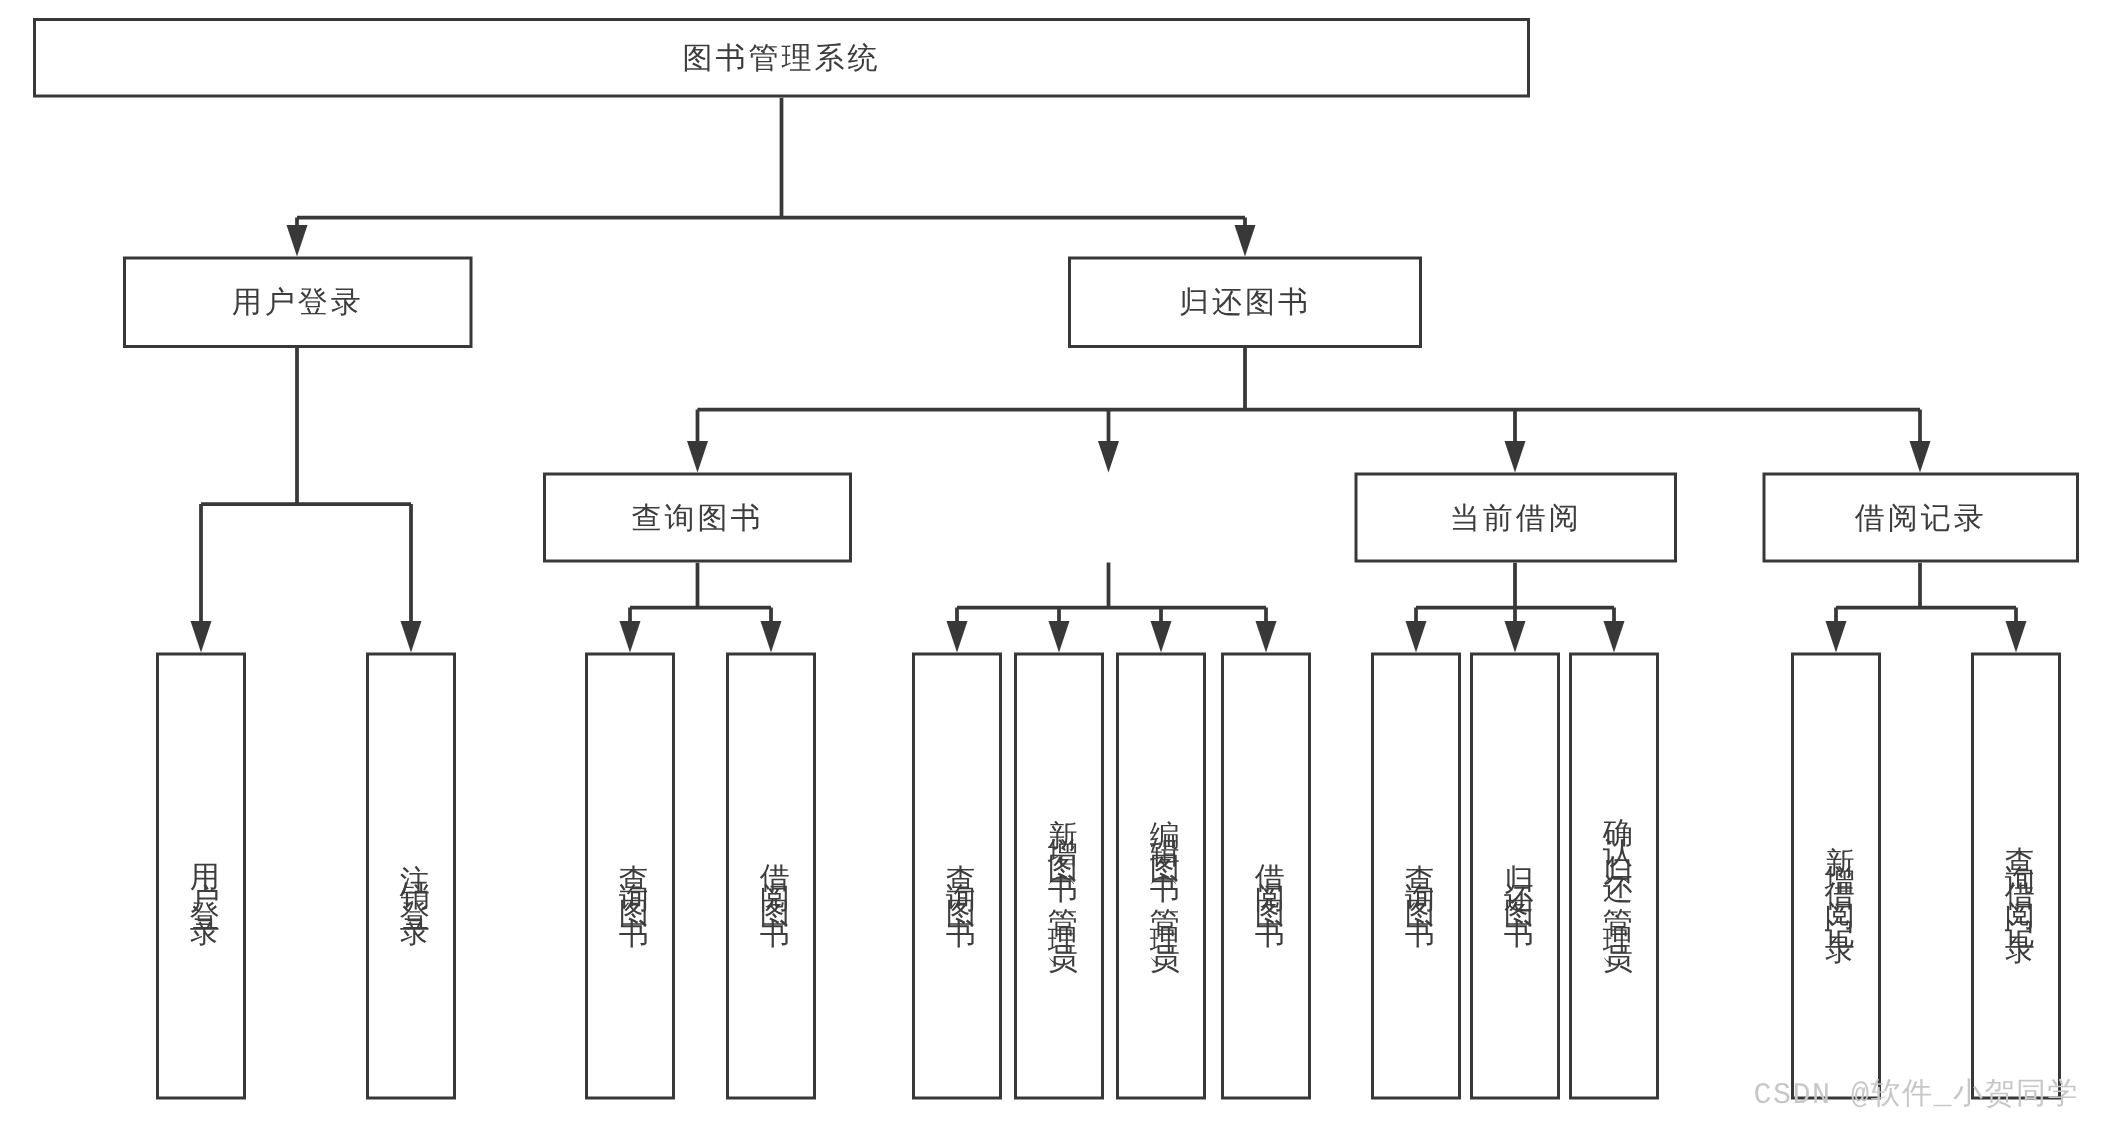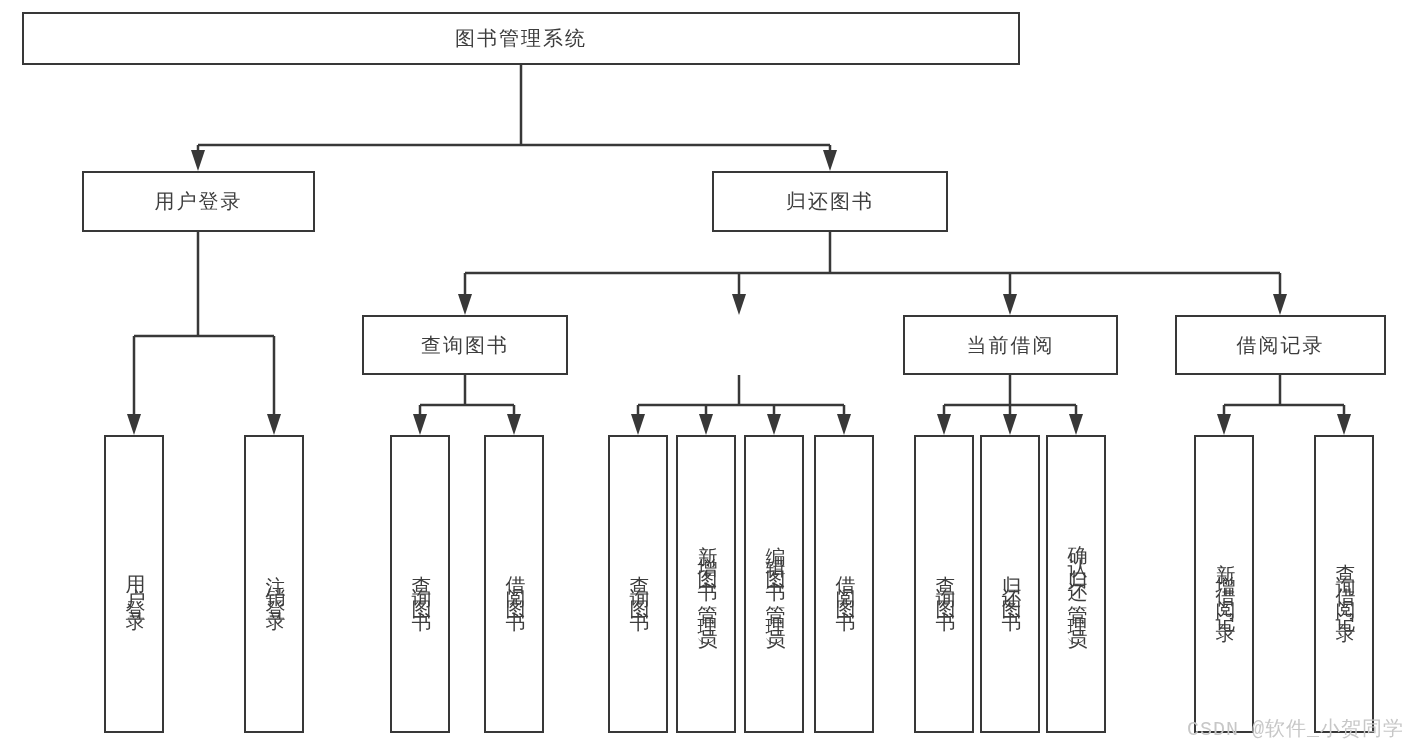--- a/index.html
+++ b/index.html
@@ -50,21 +50,21 @@
   .n-lf5 {left:676px;}
   .n-lf6 {left:744px;}
   .n-lf7 {left:814px;}
   .n-lf8 {left:914px;}
   .n-lf9 {left:980px;}
   .n-lf10{left:1046px;}
   .n-lf11{left:1194px;}
   .n-lf12{left:1314px;}
   #watermark{
     position:absolute;
-    right:1px;top:715px;
+    right:19px;top:715px;
     font-size:20px;
     color:#c7c7c7;
     letter-spacing:1px;
     z-index:3;
     white-space:nowrap;
   }
 </style>
 </head>
 <body>
 

